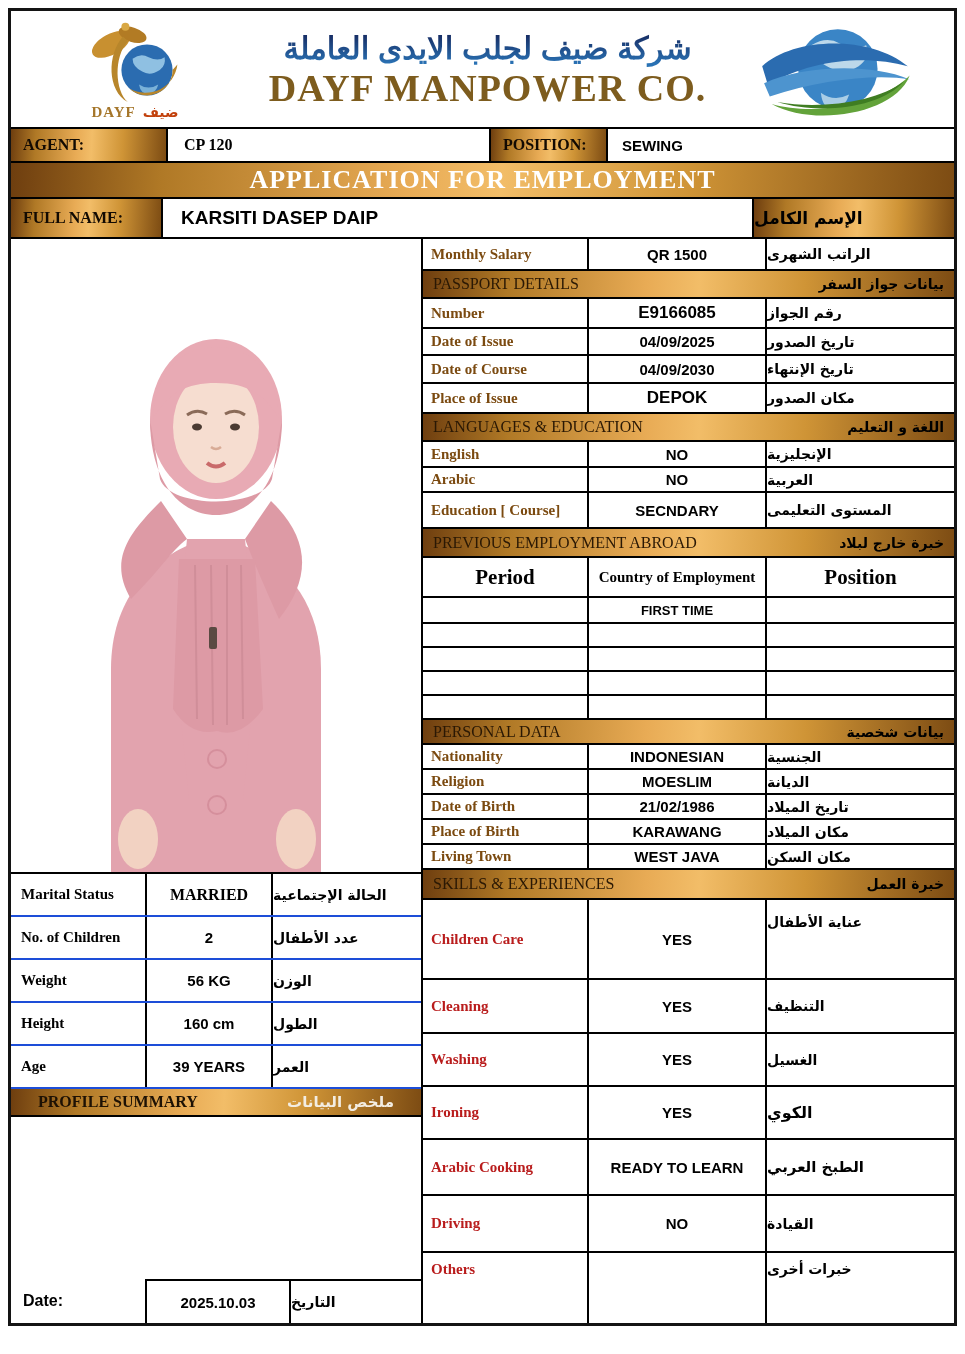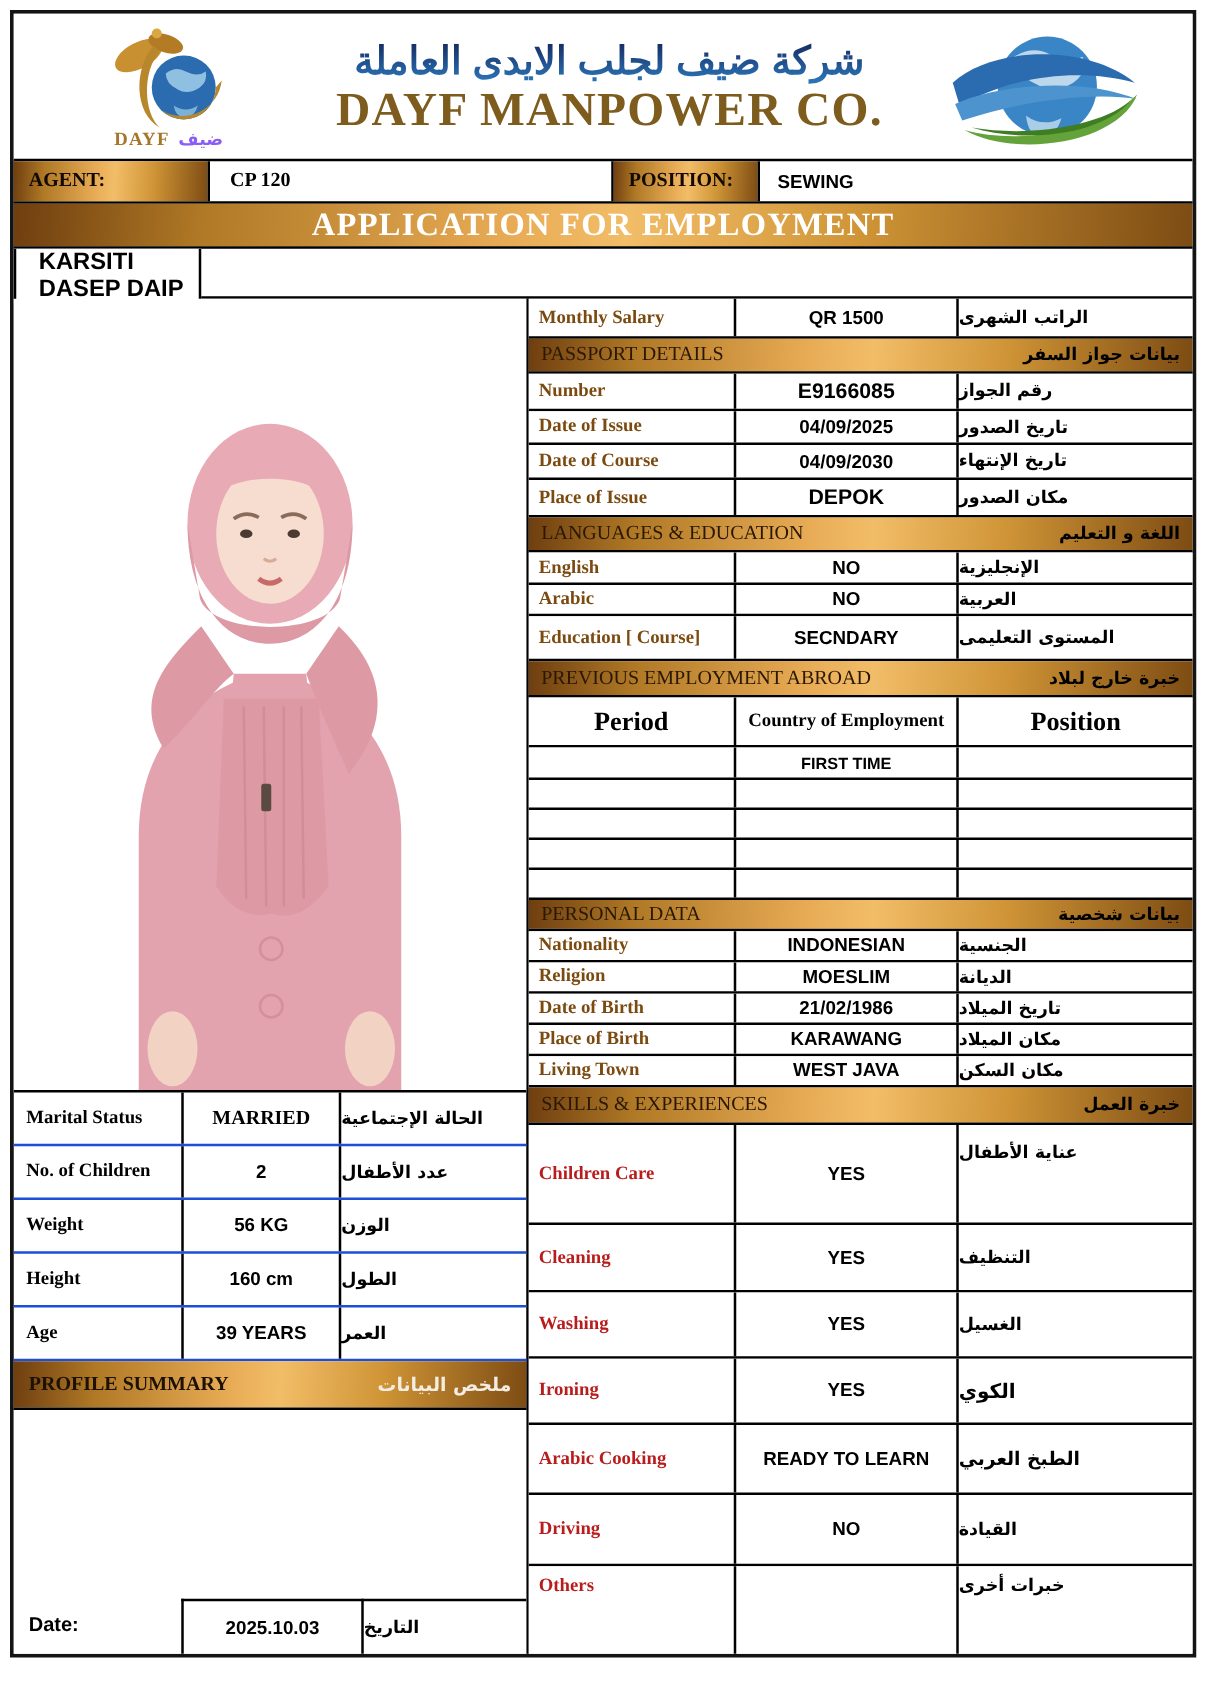--- a/index.html
+++ b/index.html
@@ -55,22 +55,22 @@
   
   .photo-box { height:635px; border-bottom:2px solid #000; background:#fff; overflow:hidden; }
   .l-row { height:43px; display:grid; grid-template-columns:134px 128px 1fr; border-bottom:2px solid #1d4ed8; }
   .l-row > div { display:flex; align-items:center; }
   .l-label { font-family:"Liberation Serif", serif; font-weight:bold; font-size:15px; padding-left:10px; }
   .l-value { justify-content:center; font-weight:bold; font-size:15px;
              border-left:2px solid #000; border-right:2px solid #000; }
   .l-value.serif { font-family:"Liberation Serif", serif; font-size:16px; }
   .l-ar { justify-content:flex-end; padding-right:10px; }
 
-  .profile-bar { height:39px; display:flex; align-items:center; justify-content:space-between;
-                 padding:0 12px; border-bottom:2px solid #000; }
+  .profile-bar { height:28px; display:flex; align-items:center; justify-content:space-between;
+                 padding:0 27px; border-bottom:2px solid #000; }
   .profile-bar .en { font-family:"Liberation Serif", serif; font-weight:bold; font-size:16px; color:#1d1104; }
   .profile-bar .ar-light { color:#f3ede2; font-size:15px; }
 
   .summary-box { flex:1; display:flex; flex-direction:column; justify-content:flex-end; background:#fff; }
   .date-row { height:44px; display:grid; grid-template-columns:134px 146px 1fr; align-items:stretch; }
   .date-row > div { display:flex; align-items:center; }
   .date-label { font-weight:bold; font-size:16px; padding-left:12px; }
   .date-value { justify-content:center; font-weight:bold; font-size:15px; border:2px solid #000; border-bottom:none; }
   .date-ar { justify-content:flex-end; padding-right:10px; border-top:2px solid #000; }
 
@@ -103,21 +103,21 @@
         <ellipse cx="72" cy="16" rx="18" ry="9" transform="rotate(18 72 16)" fill="#b27b24"></ellipse>
         <circle cx="63" cy="6" r="5" fill="#d9a844"></circle>
         <path d="M60,18 C40,40 40,86 66,100 C50,86 48,44 66,24 Z" fill="#b8862b"></path>
         <circle cx="90" cy="60" r="32" fill="#2b6cb0"></circle>
         <path d="M72,46 q10,-8 20,-2 q12,6 20,0 q2,10 -6,16 q-12,8 -22,2 q-12,-6 -12,-16 z" fill="#8fc0e2"></path>
         <path d="M80,78 q12,8 24,0 q-2,10 -12,12 q-10,0 -12,-12 z" fill="#7ab1d8"></path>
         <path d="M122,60 a32,32 0 0 1 -54,23 a40,40 0 0 0 60,-30 z" fill="#b8862b"></path>
       </svg>
       <div class="logo-caption">
         <span>DAYF</span>
-        <span class="ar" style="color:#8b5cf6;font-size:14px;">ضيف</span>
+        <span class="ar" style="color:#c2410c;font-size:14px;">ضيف</span>
       </div>
     </div>
     <div class="brand-center">
       <div class="title-ar">شركة ضيف لجلب الايدى العاملة</div>
       <div class="title-en">DAYF MANPOWER CO.</div>
     </div>
     <div style="display:flex;justify-content:center;">
       <svg width="170" height="104" viewBox="0 0 170 110">
         <circle cx="88" cy="55" r="42" fill="#3a85c6"></circle>
         <path d="M60,30 q16,-10 30,-2 q16,8 28,2 q4,14 -8,22 q-16,10 -30,2 q-18,-8 -20,-24 z" fill="#bcd8ea"></path>
@@ -135,21 +135,23 @@
     <div class="cp-val">CP 120</div>
     <div class="glabel gold">POSITION:</div>
     <div class="sew-val">SEWING</div>
   </div>
 
   <div class="banner gold">
     <span>APPLICATION FOR EMPLOYMENT</span>
   </div>
 
   <div class="fullname-row">
+    <div class="fn-label gold">FULL NAME:</div>
     <div class="fn-value">KARSITI DASEP DAIP</div>
+    <div class="fn-ar gold ar" style="font-size:17px;">الإسم الكامل</div>
   </div>
 
   <div class="body-grid">
 
     <div class="left-col">
       <div class="photo-box">
         <svg width="410" height="633" viewBox="0 0 410 633">
           <rect width="410" height="633" fill="#ffffff"></rect>
           <path d="M100,633 L100,430 C100,360 140,322 178,306 L232,306 C270,322 310,360 310,430 L310,633 Z" fill="#e2a3ae"></path>
           <path d="M176,300 L234,300 L246,420 L232,560 L178,560 L164,420 Z" fill="#e2a3ae"></path>

